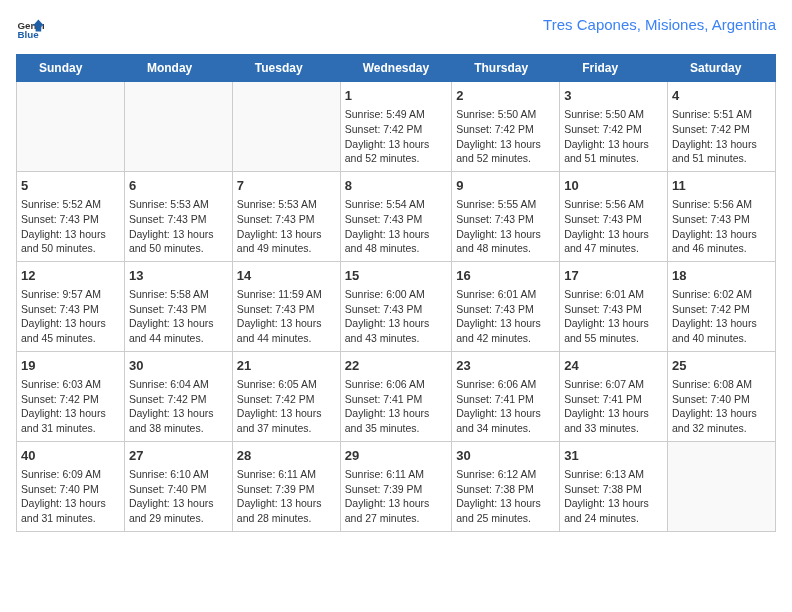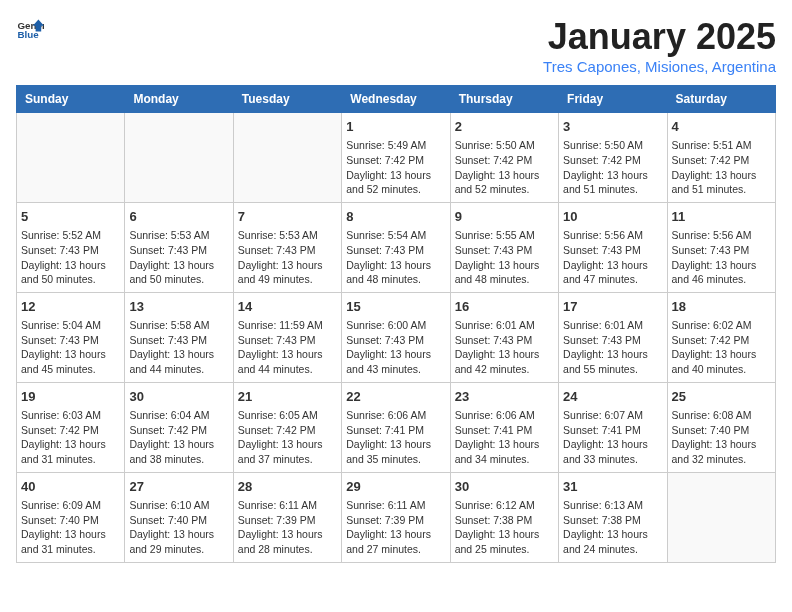--- a/index.html
+++ b/index.html
@@ -38,21 +38,21 @@
       color: #3b82f6;
     }
     table {
       width: 100%;
       border-collapse: collapse;
       font-size: 11px;
     }
     thead tr th {
       background-color: #2e6db4;
       color: #fff;
-      padding: 6px 8px;
+      padding: 6px 22px;
       text-align: left;
       font-size: 12px;
       font-weight: bold;
       border: 1px solid #2e6db4;
     }
     tbody tr td {
       vertical-align: top;
       padding: 5px 4px;
       border: 1px solid #ccc;
       min-height: 80px;
@@ -76,21 +76,20 @@
 
 <div class="header">
   <div class="logo">
     <svg class="logo-icon" viewBox="0 0 40 40">
       <text x="2" y="18" font-size="14" font-weight="bold" fill="#333">General</text>
       <text x="2" y="32" font-size="14" font-weight="bold" fill="#1e5fa8">Blue</text>
       <polygon points="32,5 40,14 36,14 36,22 28,22 28,14 24,14" fill="#1e5fa8"></polygon>
     </svg>
   </div>
   <div class="title-block">
-    <div class="calendar-title">January 2025</div>
     <div class="calendar-subtitle">Tres Capones, Misiones, Argentina</div>
   </div>
 </div>
 
 <table>
   <thead>
     <tr>
     <th>Sunday</th>
         <th>Monday</th>
         <th>Tuesday</th>
@@ -181,21 +180,21 @@
           <div class="day-num">11</div>
           <div>Sunrise: 5:56 AM</div>
           <div>Sunset: 7:43 PM</div>
           <div>Daylight: 13 hours</div>
           <div>and 46 minutes.</div>
         </td>
       </tr>
       <tr>
         <td>
           <div class="day-num">12</div>
-          <div>Sunrise: 5:04 AM</div>
+          <div>Sunrise: 9:57 AM</div>
           <div>Sunset: 7:43 PM</div>
           <div>Daylight: 13 hours</div>
           <div>and 45 minutes.</div>
         </td>
         <td>
           <div class="day-num">13</div>
           <div>Sunrise: 5:58 AM</div>
           <div>Sunset: 7:43 PM</div>
           <div>Daylight: 13 hours</div>
           <div>and 44 minutes.</div>

